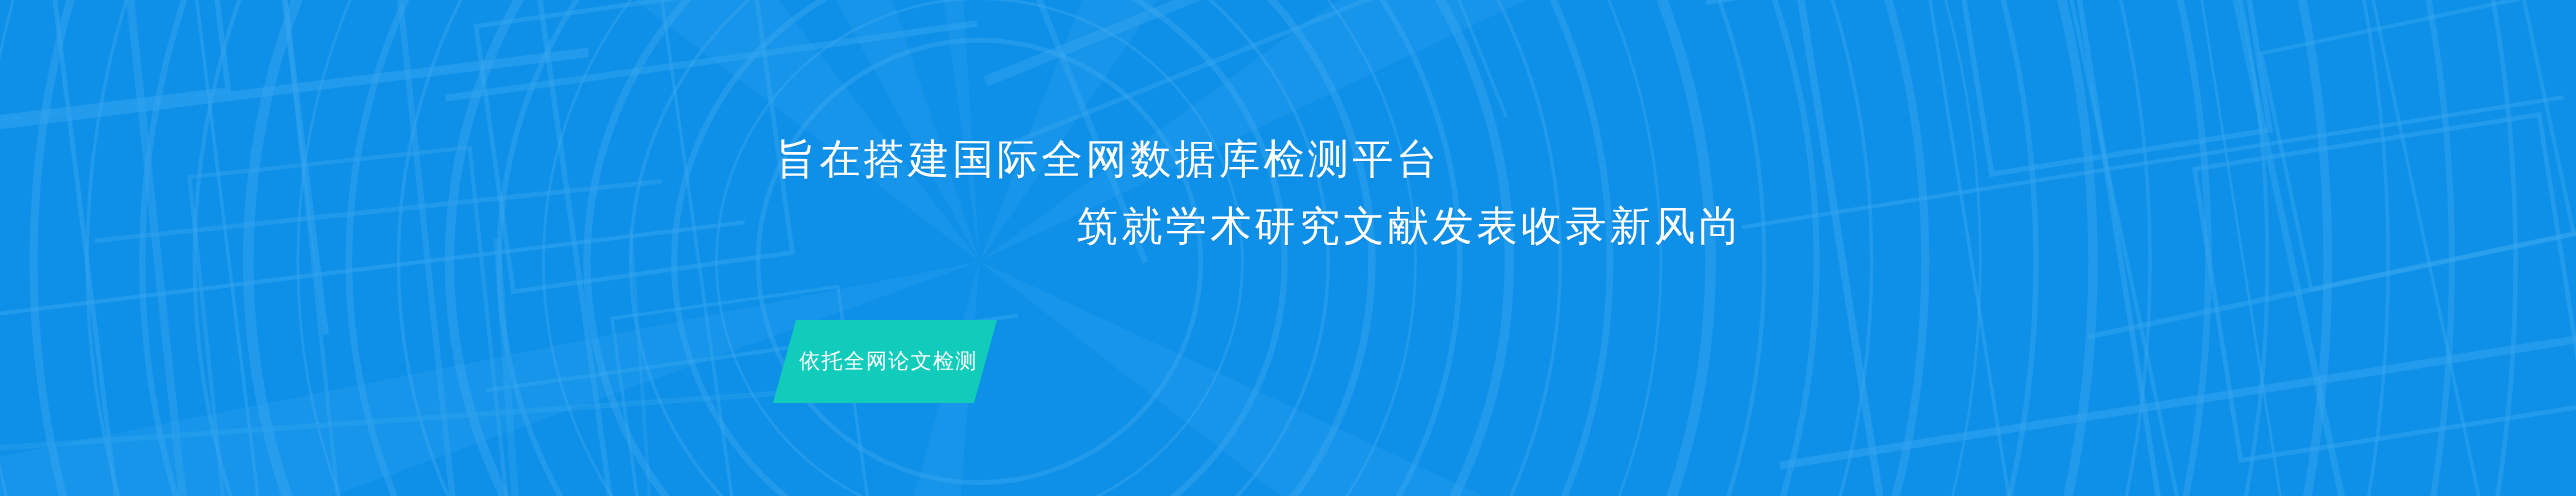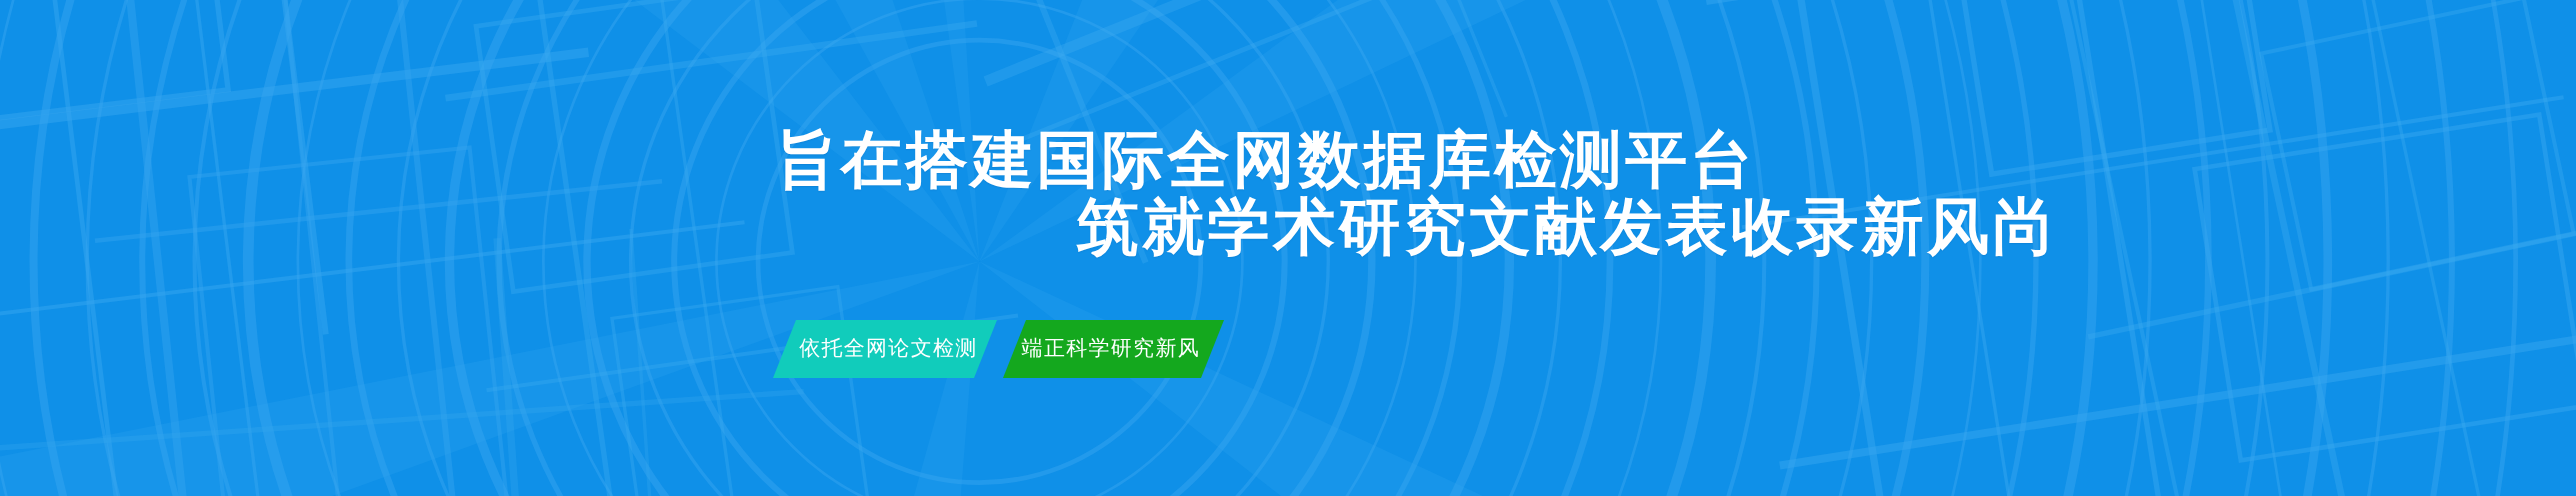--- a/index.html
+++ b/index.html
@@ -28,43 +28,43 @@
   
   .headline {
     position: absolute;
     left: 0;
     top: 126px;
     width: 2576px;
     z-index: 5;
   }
   .headline-line {
     color: #ffffff;
-    font-weight: bold;
-    font-size: 62px;
+    font-weight: normal;
+    font-size: 41px;
     line-height: 67px;
     letter-spacing: 3.4px;
     white-space: nowrap;
     text-shadow: 0 0.7px 1.3px rgba(0,60,120,0.12);
   }
   .headline-line.l1 { margin-left: 775px; }
   .headline-line.l2 { margin-left: 1077px; }
 
   
   .badge-strip {
     position: absolute;
     left: 773px;
     top: 320px;
     height: 74px;
     display: flex;
     align-items: stretch;
     z-index: 6;
   }
   .badge {
     position: relative;
-    height: 58px;
+    height: 83px;
     display: flex;
     align-items: center;
     justify-content: center;
     color: #ffffff;
     font-size: 21px;
     letter-spacing: 1.3px;
     white-space: nowrap;
     box-sizing: border-box;
     -webkit-clip-path: polygon(23px 0, 100% 0, calc(100% - 23px) 100%, 0 100%);
     clip-path: polygon(23px 0, 100% 0, calc(100% - 23px) 100%, 0 100%);
@@ -196,20 +196,17 @@
     <div class="headline-line l2">筑就学术研究文献发表收录新风尚</div>
   </div>
 
   <div class="badge-strip">
 
     <div class="badge b1" style="background:#11ccbb">
       <span class="badge-label">依托全网论文检测</span>
     </div>
 
 
-    <div class="badge b3" style="background:#14a81e">
-      <span class="badge-label">端正科学研究新风</span>
-    </div>
 
   </div>
 
 </div>
 
 
 </body></html>

